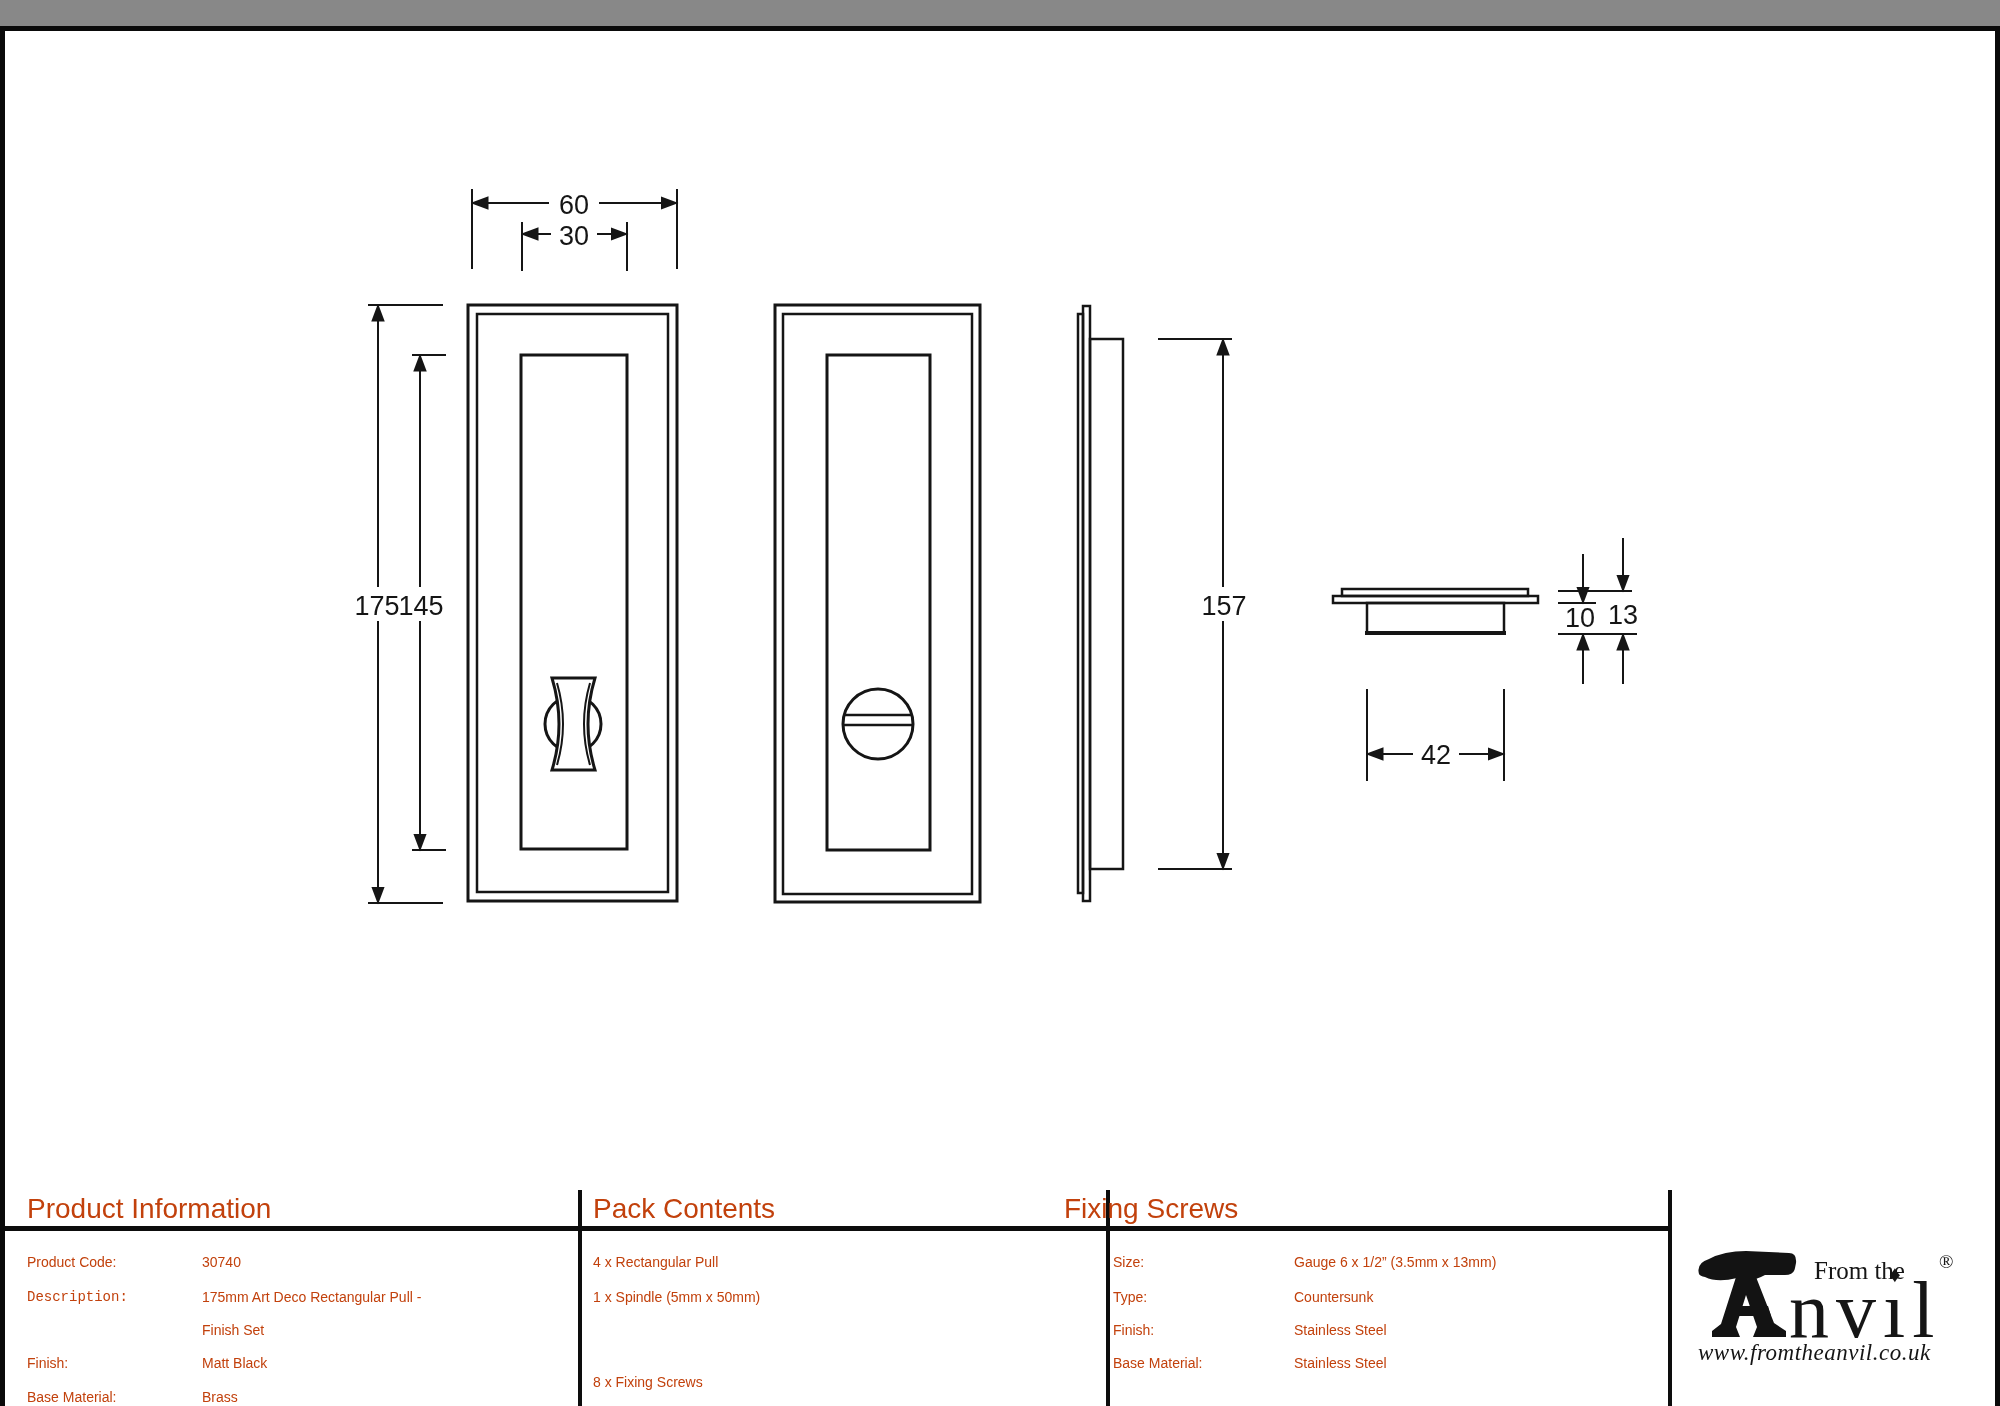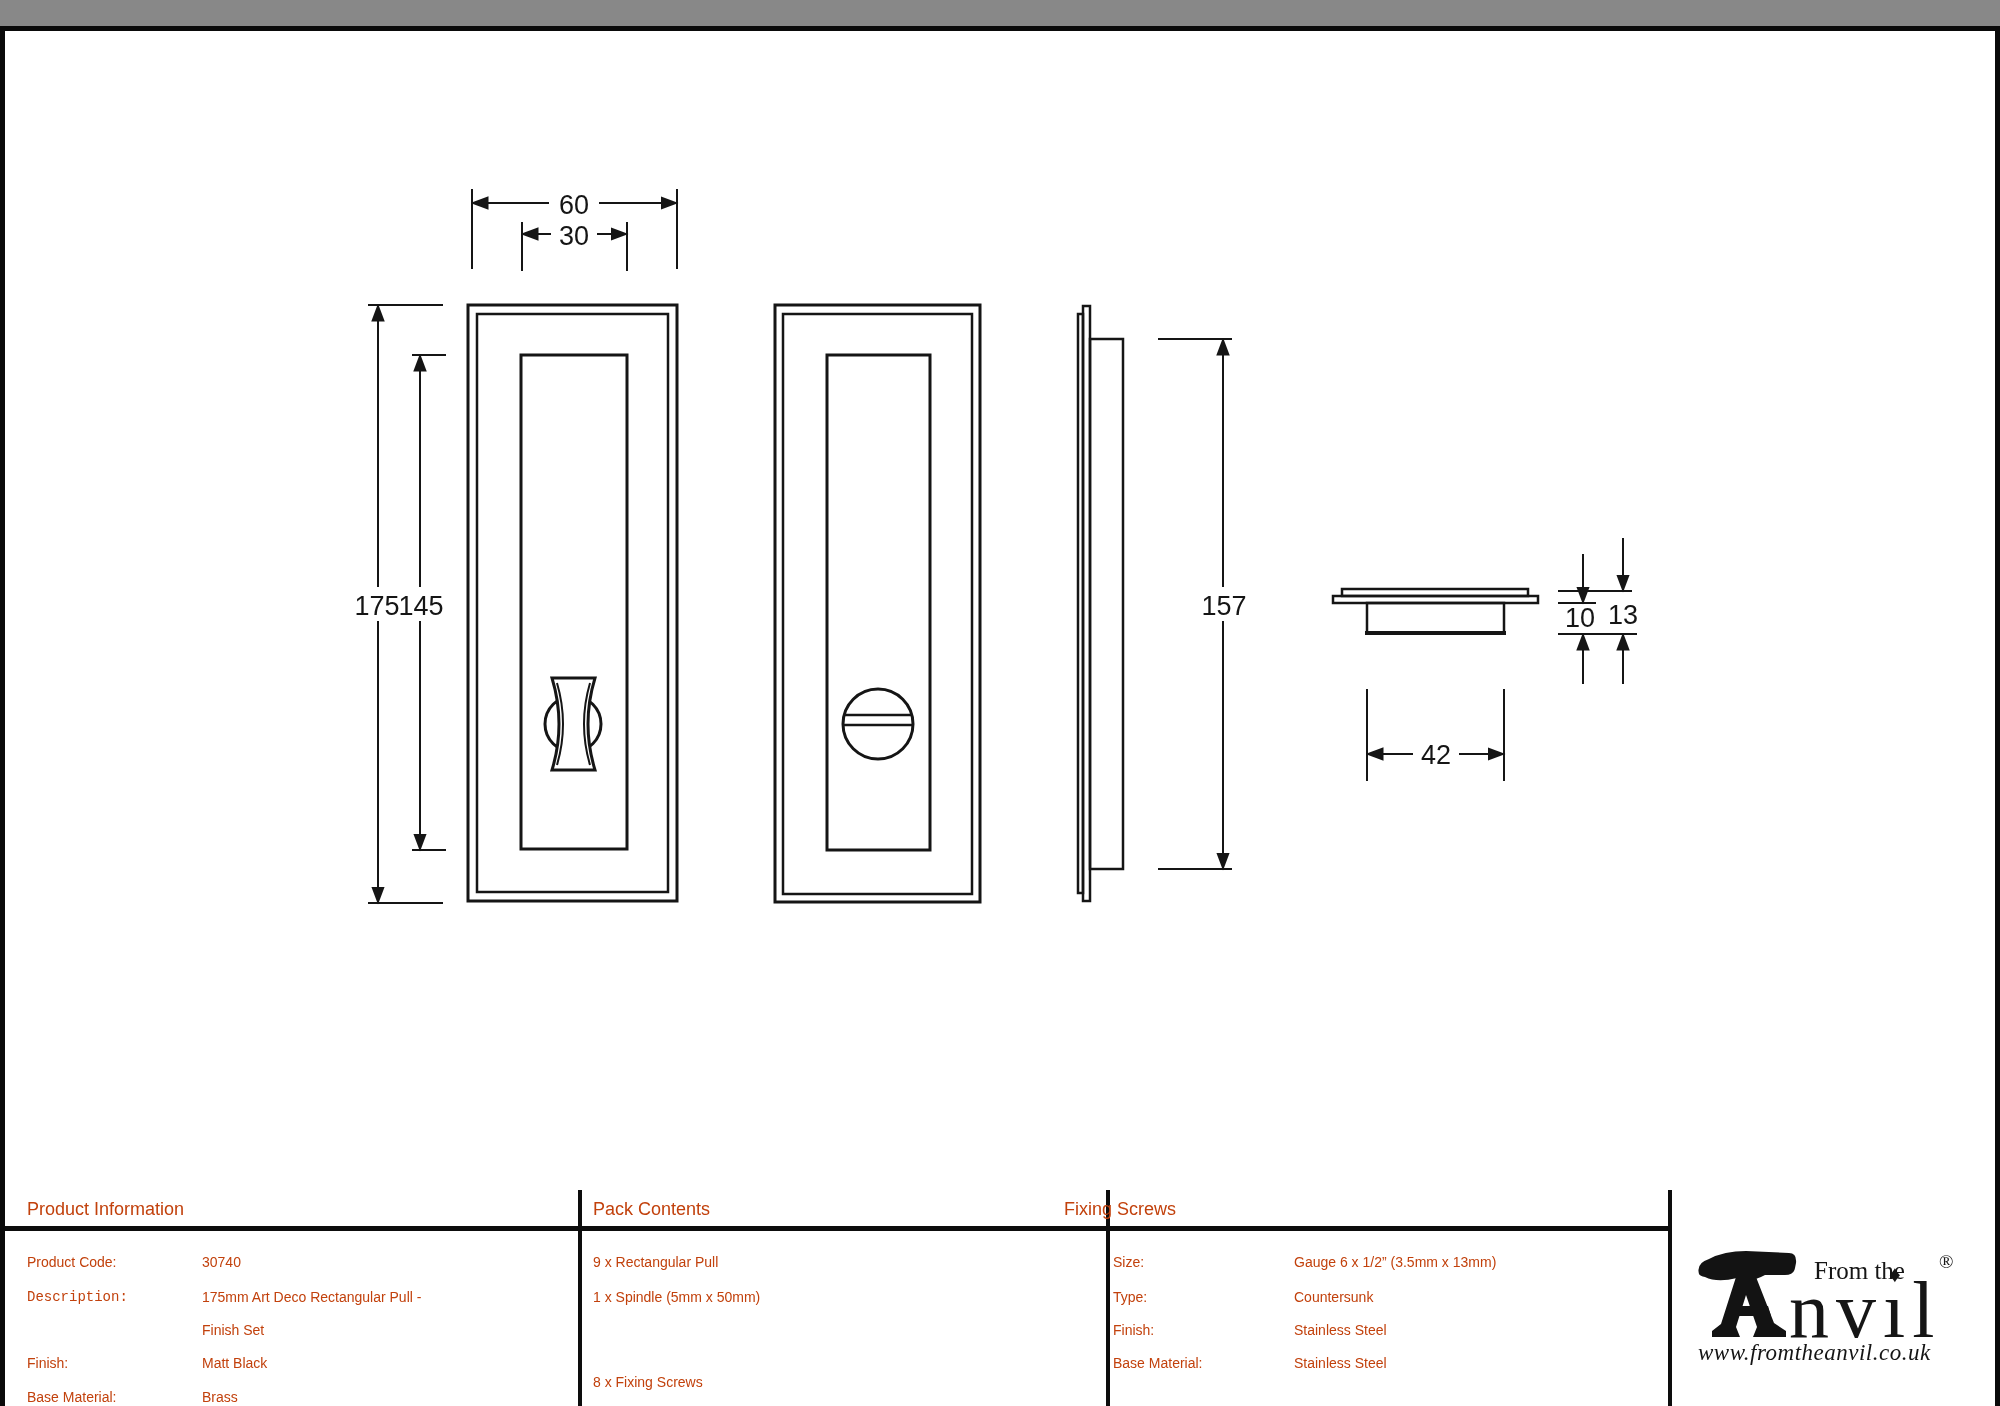--- a/index.html
+++ b/index.html
@@ -15,21 +15,21 @@
   .frame{
     position:absolute;inset:0;
     border:5px solid #0a0a0a;
     pointer-events:none;
     z-index:50;
   }
   svg text{fill:#151515;}
   .dimtxt{font-family:"Liberation Sans",sans-serif;font-size:27px;text-anchor:middle;}
   .hline,.vline{position:absolute;background:#0d0d0d;}
   .txt{position:absolute;font-size:14px;line-height:24px;white-space:nowrap;}
-  .hdr{position:absolute;font-size:18px;line-height:26px;white-space:nowrap;}
+  .hdr{position:absolute;font-size:28px;line-height:26px;white-space:nowrap;}
   .note{position:absolute;font-size:21.5px;line-height:26px;white-space:nowrap;}
   .logo-svg text{font-family:"Liberation Serif","DejaVu Serif",serif;}
 </style>
 </head>
 <body>
 
 <div class="page">
   <div class="frame"></div>
 
   <svg width="2000" height="1100" viewBox="0 0 2000 1100" style="position:absolute;left:0;top:0;" fill="none" stroke="#151515" stroke-width="3">
@@ -136,21 +136,21 @@
   <div class="txt" style="left:27px;top:1224px;">Product Code:</div>
   <div class="txt" style="left:202px;top:1224px;">30740</div>
   <div class="txt" style="left:27px;top:1259px;font-family:Liberation Mono, monospace;">Description:</div>
   <div class="txt" style="left:202px;top:1259px;">175mm Art Deco Rectangular Pull -</div>
   <div class="txt" style="left:202px;top:1292px;">Finish Set</div>
   <div class="txt" style="left:27px;top:1325px;">Finish:</div>
   <div class="txt" style="left:202px;top:1325px;">Matt Black</div>
   <div class="txt" style="left:27px;top:1359px;">Base Material:</div>
   <div class="txt" style="left:202px;top:1359px;">Brass</div>
 
-  <div class="txt" style="left:593px;top:1224px;">9 x Rectangular Pull</div>
+  <div class="txt" style="left:593px;top:1224px;">4 x Rectangular Pull</div>
   <div class="txt" style="left:593px;top:1259px;">1 x Spindle (5mm x 50mm)</div>
   <div class="txt" style="left:593px;top:1344px;">8 x Fixing Screws</div>
 
   <div class="txt" style="left:1113px;top:1224px;">Size:</div>
   <div class="txt" style="left:1294px;top:1224px;">Gauge 6 x 1/2” (3.5mm x 13mm)</div>
   <div class="txt" style="left:1113px;top:1259px;">Type:</div>
   <div class="txt" style="left:1294px;top:1259px;">Countersunk</div>
   <div class="txt" style="left:1113px;top:1292px;">Finish:</div>
   <div class="txt" style="left:1294px;top:1292px;">Stainless Steel</div>
   <div class="txt" style="left:1113px;top:1325px;">Base Material:</div>

